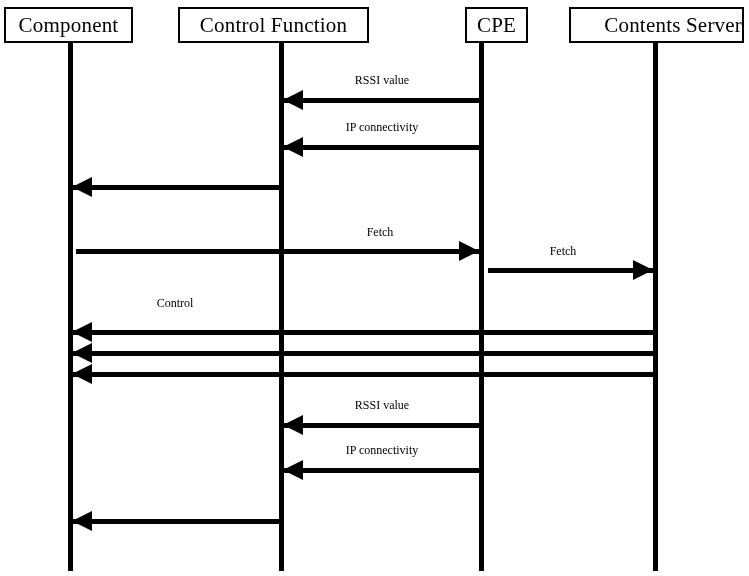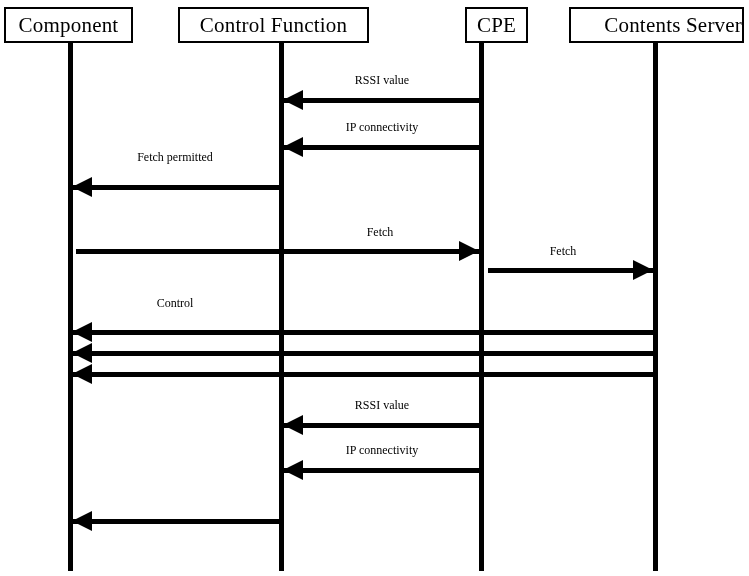--- a/index.html
+++ b/index.html
@@ -83,21 +83,20 @@
       <span>Contents Server</span>
     </div>
     <div class="arrow" style="left: 283px; width: 198px; top: 98px; background: rgb(0, 0, 0);"></div>
     <div class="arrow-head left" style="top: 90px; left: 283px; border-right-color: rgb(0, 0, 0);"></div>
     <div class="msg-label" style="left: 382px; top: 74px;">RSSI value</div>
     <div class="arrow" style="left: 283px; width: 198px; top: 145px; background: rgb(0, 0, 0);"></div>
     <div class="arrow-head left" style="top: 137px; left: 283px; border-right-color: rgb(0, 0, 0);"></div>
     <div class="msg-label" style="left: 382px; top: 121px;">IP connectivity</div>
     <div class="arrow" style="left: 72px; width: 209px; top: 185px; background: rgb(0, 0, 0);"></div>
     <div class="arrow-head left" style="top: 177px; left: 72px; border-right-color: rgb(0, 0, 0);"></div>
-    <div class="msg-label" style="left: 175px; top: 151px;">Fetch permitted</div>
     <div class="arrow" style="left: 76px; width: 403px; top: 249px; background: rgb(0, 0, 0);"></div>
     <div class="arrow-head right" style="top: 241px; left: 459px; border-left-color: rgb(0, 0, 0);"></div>
     <div class="msg-label" style="left: 380px; top: 226px;">Fetch</div>
     <div class="arrow" style="left: 488px; width: 165px; top: 268px; background: rgb(0, 0, 0);"></div>
     <div class="arrow-head right" style="top: 260px; left: 633px; border-left-color: rgb(0, 0, 0);"></div>
     <div class="msg-label" style="left: 563px; top: 245px;">Fetch</div>
     <div class="arrow" style="left: 72px; width: 581px; top: 330px; background: rgb(0, 0, 0);"></div>
     <div class="arrow-head left" style="top: 322px; left: 72px; border-right-color: rgb(0, 0, 0);"></div>
     <div class="msg-label" style="left: 175px; top: 297px;">Control</div>
     <div class="arrow" style="left: 72px; width: 581px; top: 351px; background: rgb(0, 0, 0);"></div>

